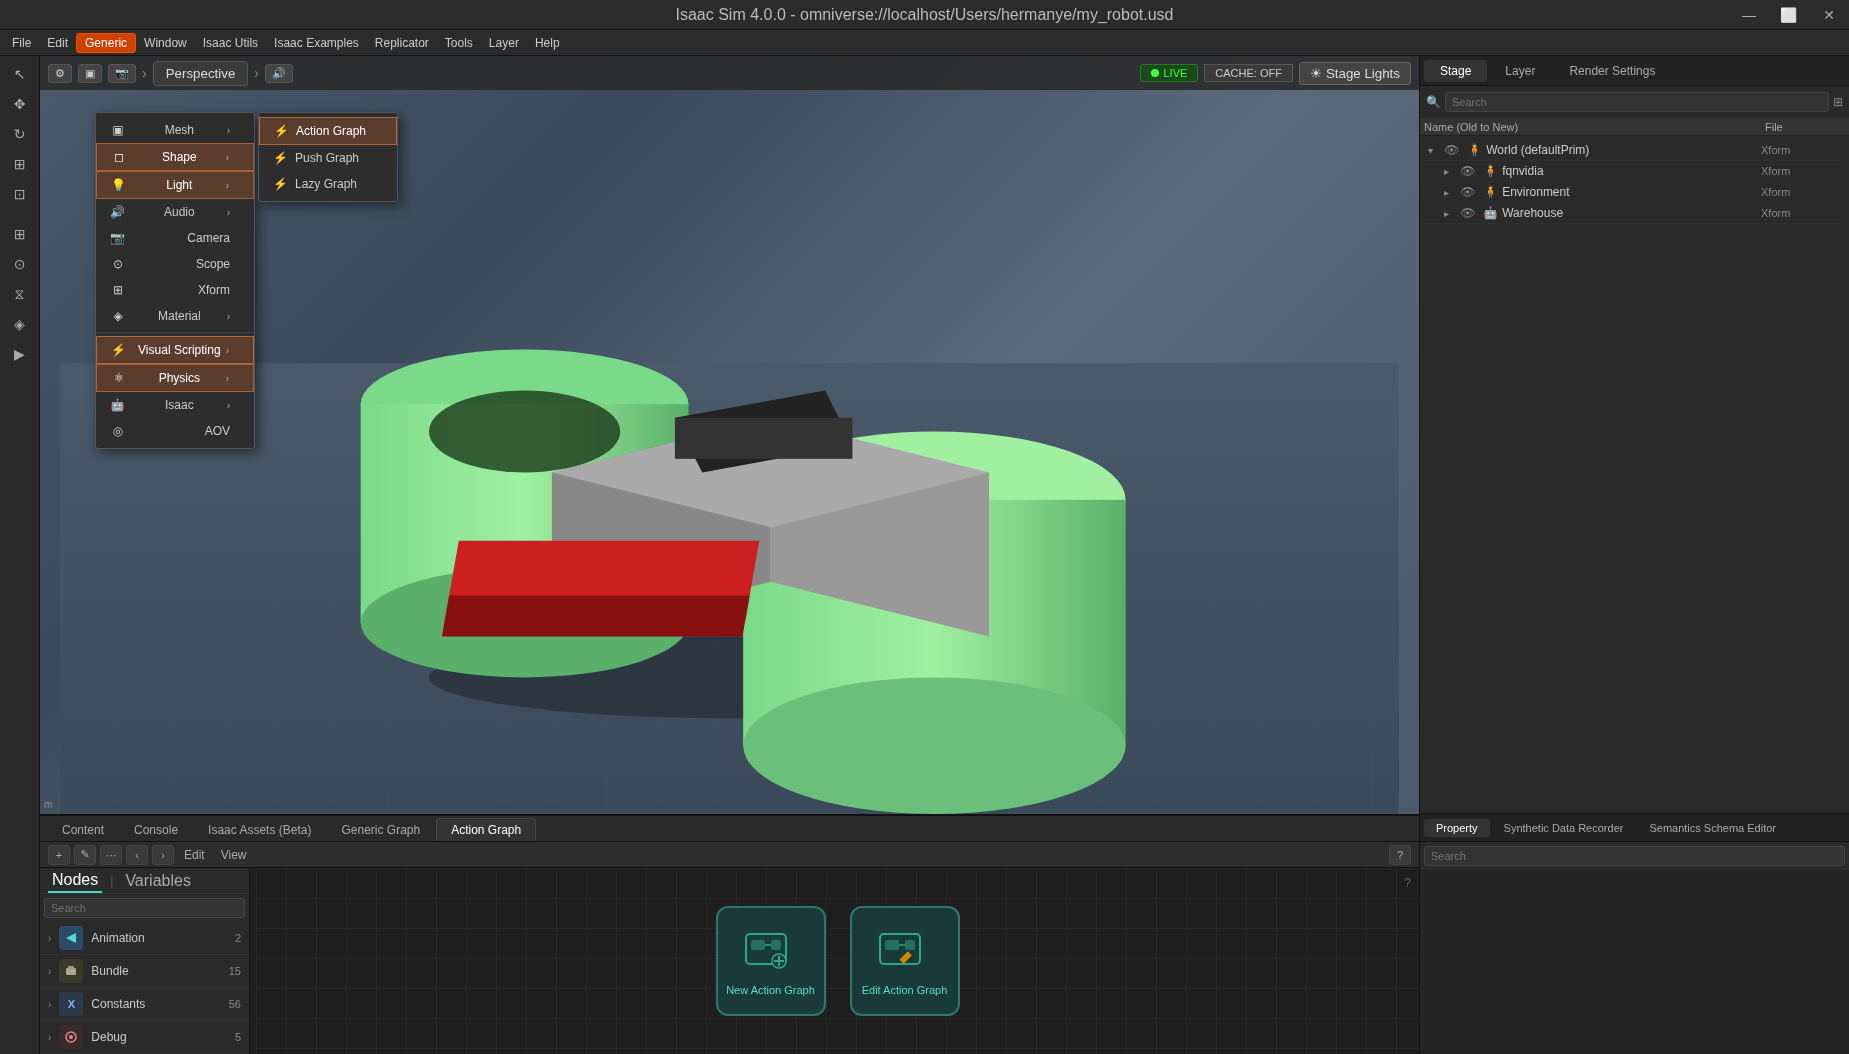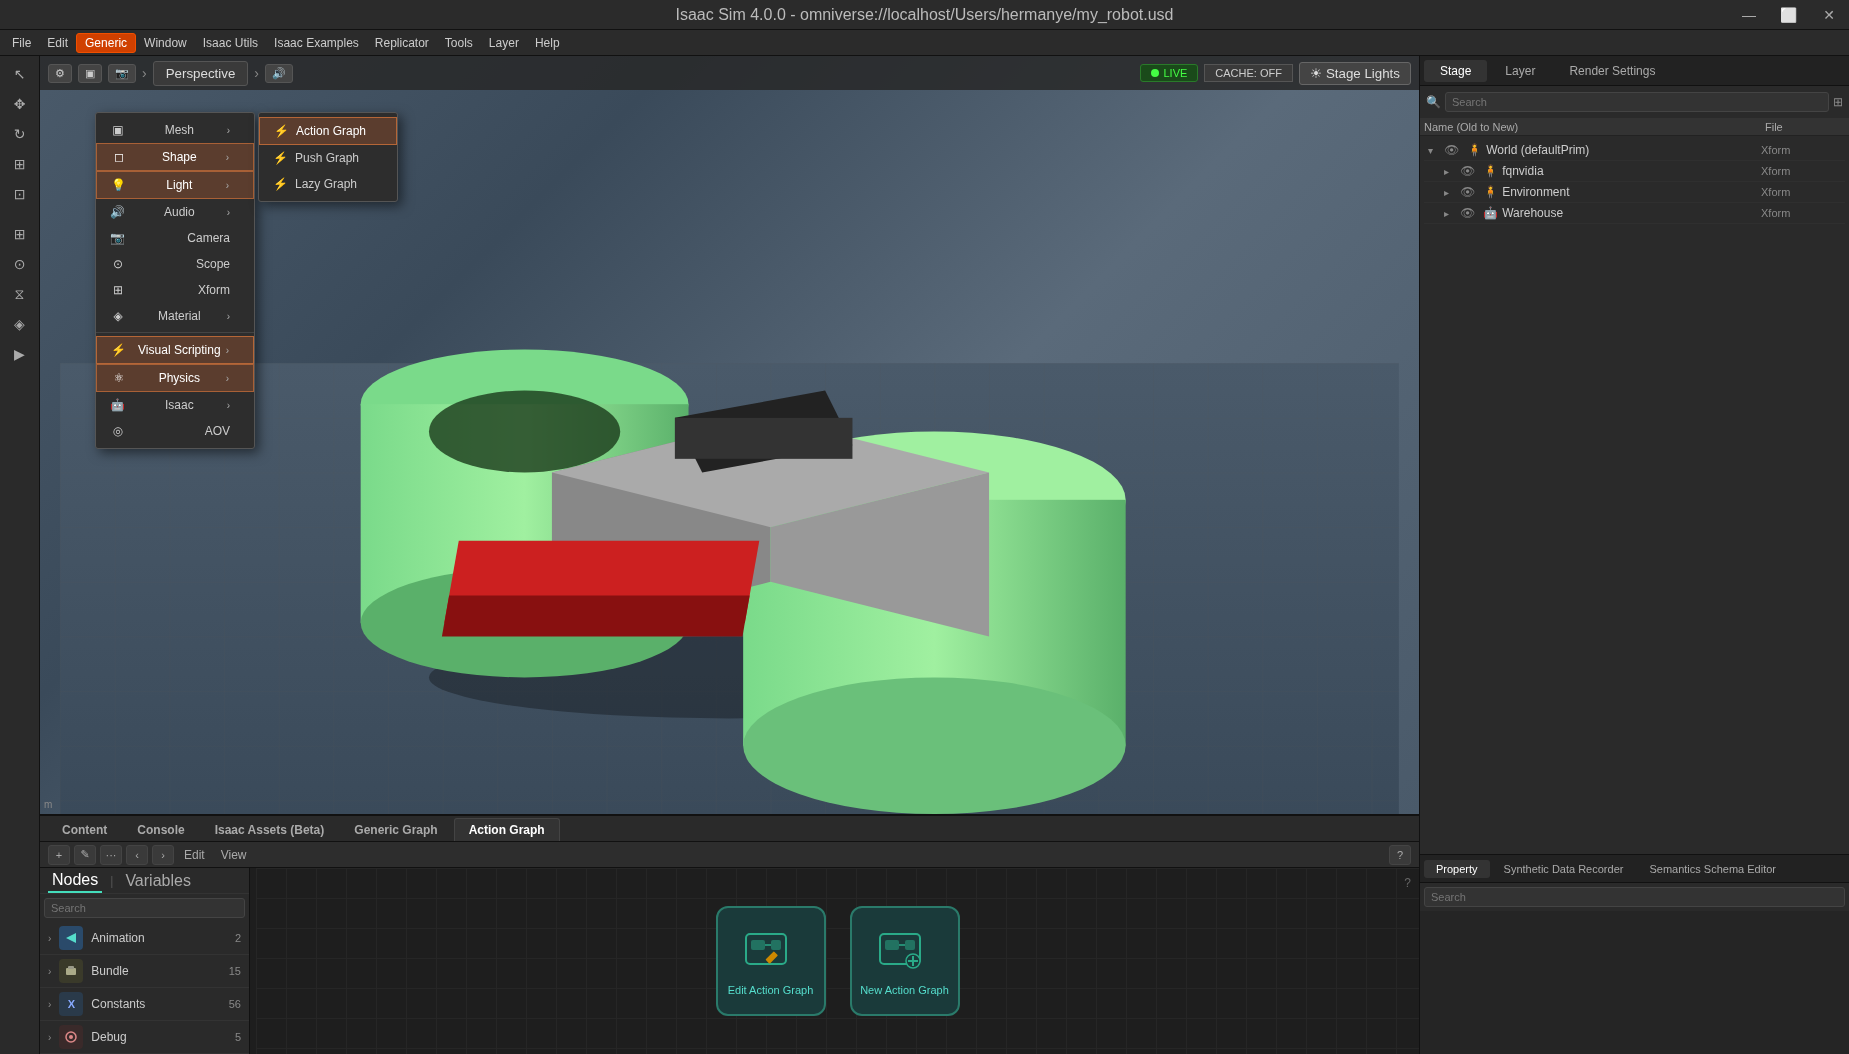--- a/index.html
+++ b/index.html
@@ -49,21 +49,21 @@
 
     
     #scene-3d { position: absolute; top: 34px; left: 0; right: 0; bottom: 0; display: flex; align-items: center; justify-content: center; }
     .scene-svg { width: 100%; height: 100%; }
 
     
     .bottom-m { position: absolute; bottom: 4px; left: 4px; color: #888; font-size: 10px; }
 
     
     #bottom-panel { height: 240px; background: #252525; border-top: 2px solid #111; display: flex; flex-direction: column; }
-    #bottom-tabs { height: 30px; background: #2a2a2a; display: flex; align-items: flex-end; padding: 0 8px; gap: 2px; border-bottom: 1px solid #111; font-weight: bold; }
+    #bottom-tabs { height: 30px; background: #2a2a2a; display: flex; align-items: flex-end; padding: 0 8px; gap: 2px; border-bottom: 1px solid #111; }
     .bottom-tab { padding: 4px 14px; color: #aaa; cursor: pointer; font-size: 12px; border-radius: 3px 3px 0 0; }
     .bottom-tab.active { background: #333; color: #fff; border: 1px solid #444; border-bottom: none; }
     #bottom-toolbar { height: 30px; background: #2d2d2d; display: flex; align-items: center; padding: 0 8px; gap: 4px; border-bottom: 1px solid #111; }
     #bottom-content { flex: 1; display: flex; }
 
     
     #nodes-panel { width: 210px; background: #2a2a2a; border-right: 1px solid #111; display: flex; flex-direction: column; }
     #nodes-tabs { display: flex; height: 26px; align-items: center; padding: 0 8px; gap: 8px; border-bottom: 1px solid #333; }
     .nodes-tab { color: #aaa; cursor: pointer; font-size: 16px; padding: 2px 4px; }
     .nodes-tab.active { color: #fff; border-bottom: 2px solid #4db; }
@@ -98,21 +98,21 @@
     .tree-header .col-name { flex: 1; color: #aaa; }
     .tree-header .col-type { width: 80px; color: #aaa; }
     .tree-item { display: flex; align-items: center; padding: 3px 4px; cursor: pointer; gap: 4px; border-bottom: 1px solid #2f2f2f; }
     .tree-expand { color: #888; font-size: 10px; width: 12px; }
     .tree-vis-icon { color: #888; font-size: 12px; }
     .tree-name { flex: 1; color: #ccc; font-size: 12px; }
     .tree-type { width: 80px; color: #888; font-size: 11px; }
     .eye-icon { color: #888; font-size: 12px; margin-right: 4px; }
 
     
-    #property-panel { height: 200px; background: #252525; border-top: 1px solid #111; display: flex; flex-direction: column; }
+    #property-panel { height: 241px; background: #252525; border-top: 1px solid #111; display: flex; flex-direction: column; }
     #property-tabs { display: flex; height: 28px; align-items: center; gap: 2px; padding: 0 4px; background: #222; border-bottom: 1px solid #111; }
     .prop-tab { padding: 3px 12px; color: #aaa; cursor: pointer; font-size: 11px; border-radius: 3px; white-space: nowrap; }
     .prop-tab.active { background: #333; color: #fff; }
     #property-search { padding: 4px; background: #2a2a2a; }
     #property-search input { width: 100%; background: #333; border: 1px solid #444; color: #ccc; padding: 3px 6px; border-radius: 3px; font-size: 11px; }
     #property-body { flex: 1; background: #252525; }
 
     
     #dropdown-overlay { position: absolute; top: 0; left: 0; width: 100%; height: 100%; z-index: 100; pointer-events: none; }
     #create-menu {
@@ -444,43 +444,43 @@
           <div class="graph-cards">
 
             <div class="graph-card">
               <div class="graph-card-icon">
                 <svg width="60" height="50" viewBox="0 0 60 50">
                   <rect x="5" y="8" width="40" height="30" rx="4" fill="none" stroke="#2aaa88" stroke-width="2"></rect>
                   <rect x="10" y="14" width="14" height="10" rx="2" fill="#2aaa88" opacity="0.5"></rect>
                   <rect x="30" y="14" width="10" height="10" rx="2" fill="#2aaa88" opacity="0.5"></rect>
                   <line x1="24" y1="19" x2="30" y2="19" stroke="#2aaa88" stroke-width="1.5"></line>
 
+                  <circle cx="38" cy="35" r="7" fill="#1a3a3a" stroke="#2aaa88" stroke-width="1.5"></circle>
+                  <line x1="38" y1="30" x2="38" y2="40" stroke="#2aaa88" stroke-width="2"></line>
+                  <line x1="33" y1="35" x2="43" y2="35" stroke="#2aaa88" stroke-width="2"></line>
+                </svg>
+              </div>
+              <span class="graph-card-label">New Action Graph</span>
+            </div>
+
+            <div class="graph-card">
+              <div class="graph-card-icon">
+                <svg width="60" height="50" viewBox="0 0 60 50">
+                  <rect x="5" y="8" width="40" height="30" rx="4" fill="none" stroke="#2aaa88" stroke-width="2"></rect>
+                  <rect x="10" y="14" width="14" height="10" rx="2" fill="#2aaa88" opacity="0.5"></rect>
+                  <rect x="30" y="14" width="10" height="10" rx="2" fill="#2aaa88" opacity="0.5"></rect>
+                  <line x1="24" y1="19" x2="30" y2="19" stroke="#2aaa88" stroke-width="1.5"></line>
+
                   <g transform="translate(30,28)">
                     <rect x="0" y="-4" width="6" height="12" rx="1" fill="#cc8800" transform="rotate(45)"></rect>
                   </g>
                 </svg>
               </div>
               <span class="graph-card-label">Edit Action Graph</span>
             </div>
-
-            <div class="graph-card">
-              <div class="graph-card-icon">
-                <svg width="60" height="50" viewBox="0 0 60 50">
-                  <rect x="5" y="8" width="40" height="30" rx="4" fill="none" stroke="#2aaa88" stroke-width="2"></rect>
-                  <rect x="10" y="14" width="14" height="10" rx="2" fill="#2aaa88" opacity="0.5"></rect>
-                  <rect x="30" y="14" width="10" height="10" rx="2" fill="#2aaa88" opacity="0.5"></rect>
-                  <line x1="24" y1="19" x2="30" y2="19" stroke="#2aaa88" stroke-width="1.5"></line>
-
-                  <circle cx="38" cy="35" r="7" fill="#1a3a3a" stroke="#2aaa88" stroke-width="1.5"></circle>
-                  <line x1="38" y1="30" x2="38" y2="40" stroke="#2aaa88" stroke-width="2"></line>
-                  <line x1="33" y1="35" x2="43" y2="35" stroke="#2aaa88" stroke-width="2"></line>
-                </svg>
-              </div>
-              <span class="graph-card-label">New Action Graph</span>
-            </div>
           </div>
         </div>
       </div>
     </div>
   </div>
 
   <div id="right-panel">
 
     <div id="stage-tabs">
       <div class="stage-tab active">Stage</div>

